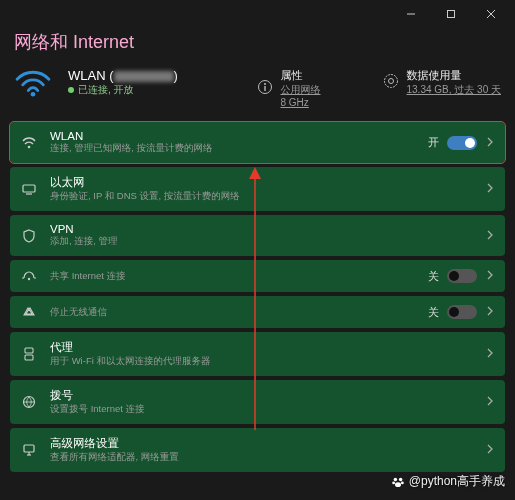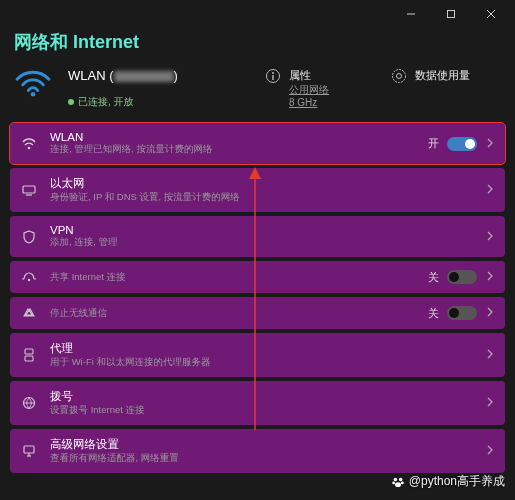--- a/index.html
+++ b/index.html
@@ -24,53 +24,53 @@
     width: 40px;
     height: 28px;
     display: flex;
     align-items: center;
     justify-content: center;
     color: #ccc;
   }
   .titlebar .winbtn svg { width: 10px; height: 10px; }
   .page-title {
     font-size: 18px;
-    font-weight: 700;
+    font-weight: 400;
     padding: 2px 14px 10px 14px;
-    color: #5eead4;
+    color: #f9a8d4;
   }
   .status-row {
     display: flex;
     align-items: flex-start;
     padding: 4px 14px 14px 14px;
     gap: 16px;
   }
   .wifi-big { flex: 0 0 auto; }
   .wifi-big svg { width: 38px; height: 30px; }
   .status-main { flex: 1; }
   .status-main .name { font-size: 13px; color: #fff; }
-  .status-main .sub { font-size: 10px; color: #8fc98f; display: flex; align-items: center; gap: 4px; margin-top: 12px; }
+  .status-main .sub { font-size: 10px; color: #8fc98f; display: flex; align-items: center; gap: 4px; }
   .status-main .sub .dot { width: 6px; height: 6px; border-radius: 50%; background: #6fcf6f; display:inline-block;}
-  .status-col { display:flex; align-items:flex-start; gap:8px; min-width:110px;}
+  .status-col { display:flex; align-items:center; gap:8px; min-width:110px;}
   .status-col .ico { width:16px; flex:0 0 auto; color:#bbb; }
   .status-col .txt .t1 { font-size:11px; color:#eee; }
   .status-col .txt .t2 { font-size:10px; color:#9a9a9a;text-decoration:underline; }
   .blur {
     display:inline-block;
     background:#777;
     color:transparent;
     border-radius:2px;
     filter: blur(2px);
     width:60px;
     height:11px;
     vertical-align:middle;
   }
   .list { padding: 0 10px; }
   .card {
-    background: #701a75;
+    background: #14532d;
     border-radius: 4px;
     margin-bottom: 4px;
     padding: 8px 10px;
     display: flex;
     align-items: center;
     gap: 12px;
     position: relative;
   }
   .card .ico { width: 18px; flex:0 0 auto; color:#ccc; display:flex; align-items:center; justify-content:center;}
   .card .ico svg { width:16px; height:16px; }
@@ -166,20 +166,21 @@
   </div>
   <div class="status-col">
     <div class="ico">
       <svg viewBox="0 0 16 16">
           <circle cx="8" cy="8" r="6.5" fill="none" stroke="currentColor" stroke-width="1" stroke-dasharray="2 1"></circle>
           <circle cx="8" cy="8" r="2.5" fill="none" stroke="currentColor" stroke-width="1"></circle>
         </svg>
     </div>
     <div class="txt">
       <div class="t1">数据使用量</div>
+      <div class="t2">13.34 GB, 过去 30 天</div>
     </div>
   </div>
 </div>
 
 <div class="list" id="list">
     <div class="card highlight">
       <div class="ico">
         <svg viewBox="0 0 16 16">
           <path d="M2 6 C5 2 11 2 14 6" fill="none" stroke="currentColor" stroke-width="1.3"></path>
           <path d="M4 9 C6 6.5 10 6.5 12 9" fill="none" stroke="currentColor" stroke-width="1.3"></path>

